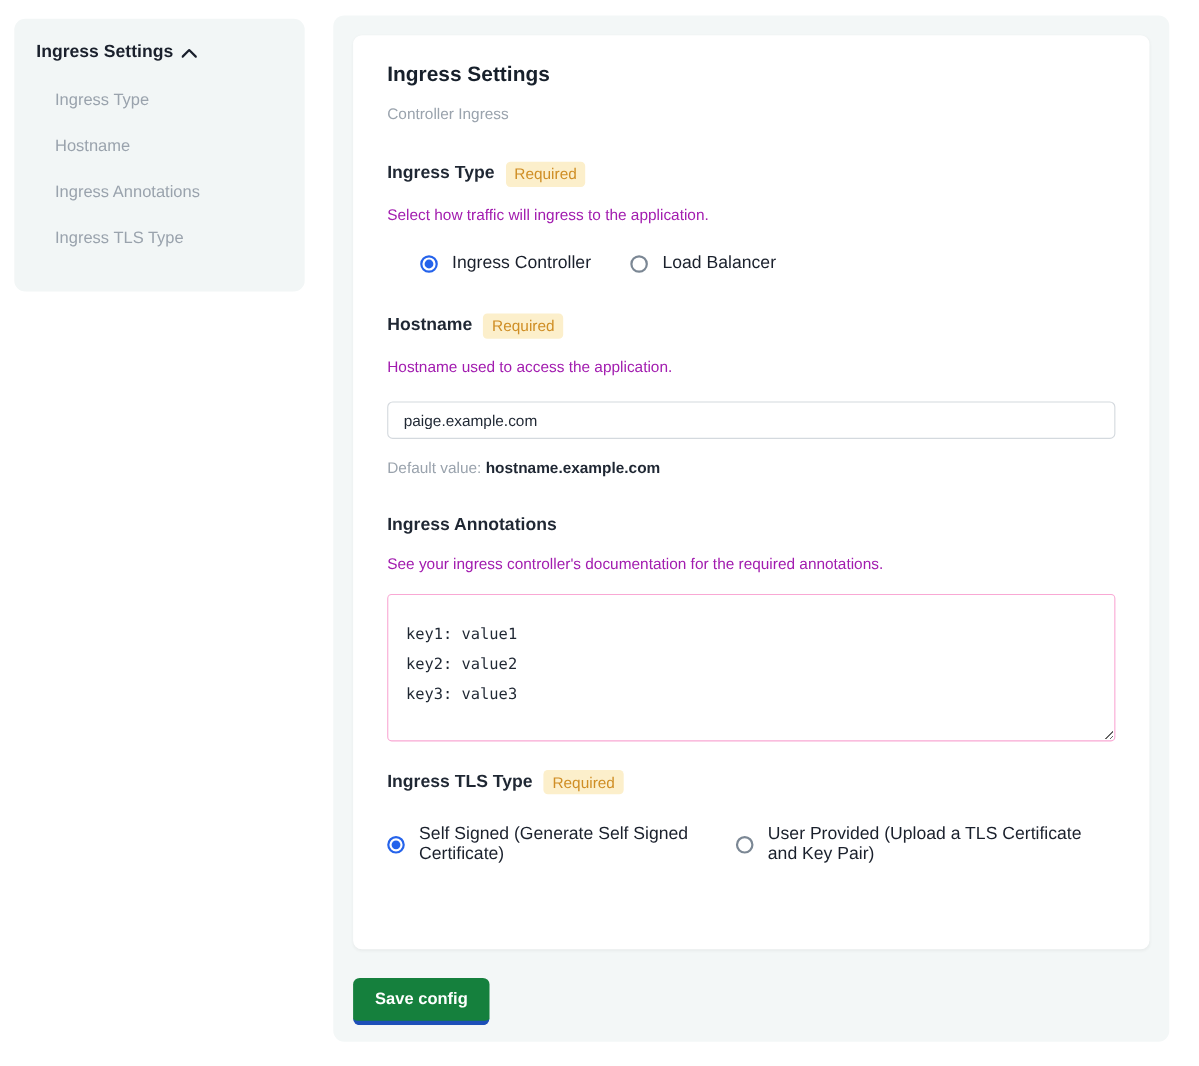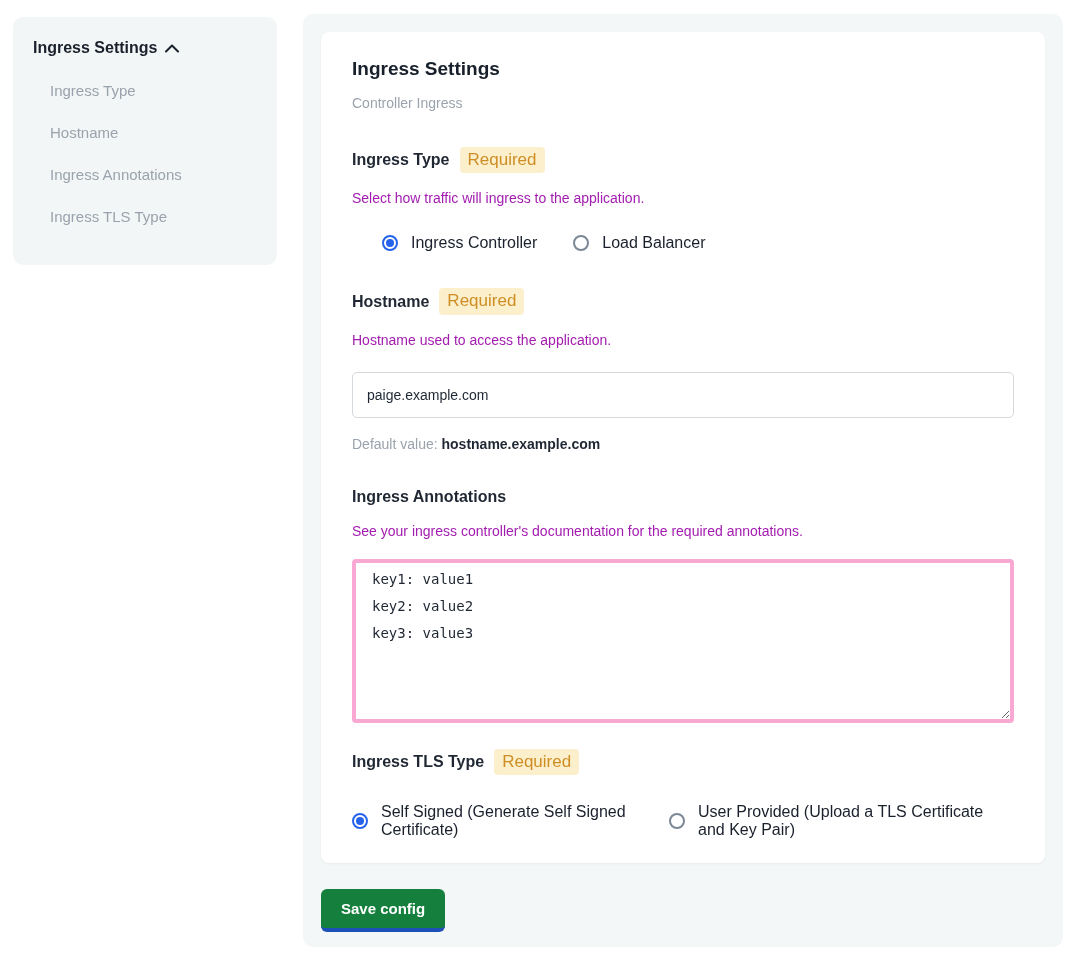--- a/index.html
+++ b/index.html
@@ -55,21 +55,21 @@
   }
   .card-title { font-size: 19px; font-weight: 700; color: #17202b; }
   .card-subtitle { margin-top: 15px; font-size: 14px; color: #9aa3ad; }
 
   .field { margin-top: 36px; }
   .field-head { display: flex; align-items: center; gap: 10px; }
   .field-label { font-size: 16px; font-weight: 700; color: #1f2733; }
   .badge {
     background: #fcefcb;
     color: #cf8e25;
-    font-size: 17px;
+    font-size: 14px;
     padding: 3px 8px;
     border-radius: 4px;
     line-height: 1.2;
   }
   .field-desc { margin-top: 17px; font-size: 14px; color: #a21caf; }
 
   .radio-row { display: flex; gap: 36px; margin-top: 28px; padding-left: 30px; }
   .radio-col { display: flex; flex-direction: row; gap: 22px; margin-top: 28px; }
   .radio-option { display: flex; align-items: center; gap: 13px; cursor: pointer; }
   .radio {
@@ -85,41 +85,41 @@
     content: "";
     position: absolute; inset: 2px;
     border-radius: 50%;
     background: #2563eb;
   }
   .radio-label { font-size: 16px; color: #1a202c; }
 
   .text-input {
     display: block;
     margin-top: 24px;
-    width: 100%; height: 46px;
+    width: 100%; height: 34px;
     border: 1px solid #d4d9de;
     border-radius: 5px;
     padding: 0 14px;
     font-size: 14px;
     color: #1f2733;
     box-sizing: border-box;
     font-family: "Liberation Sans", sans-serif;
     background: #ffffff;
     outline: none;
   }
   .default-line { margin-top: 18px; font-size: 14px; color: #9aa3ad; }
   .default-line .default-val { color: #1f2733; font-weight: 700; }
 
   .annotations-textarea {
     display: block;
     margin-top: 20px;
-    width: 100%; height: 164px;
-    border: 4px solid #f9a8d4;
+    width: 100%; height: 134px;
+    border: 1px solid #f9a8d4;
     border-radius: 4px;
-    padding: 3px 16px;
+    padding: 23px 16px;
     box-sizing: border-box;
     font-family: "DejaVu Sans Mono", monospace;
     font-size: 14px;
     line-height: 27px;
     color: #1f2733;
     resize: both;
     outline: none;
     background: #ffffff;
   }
 

